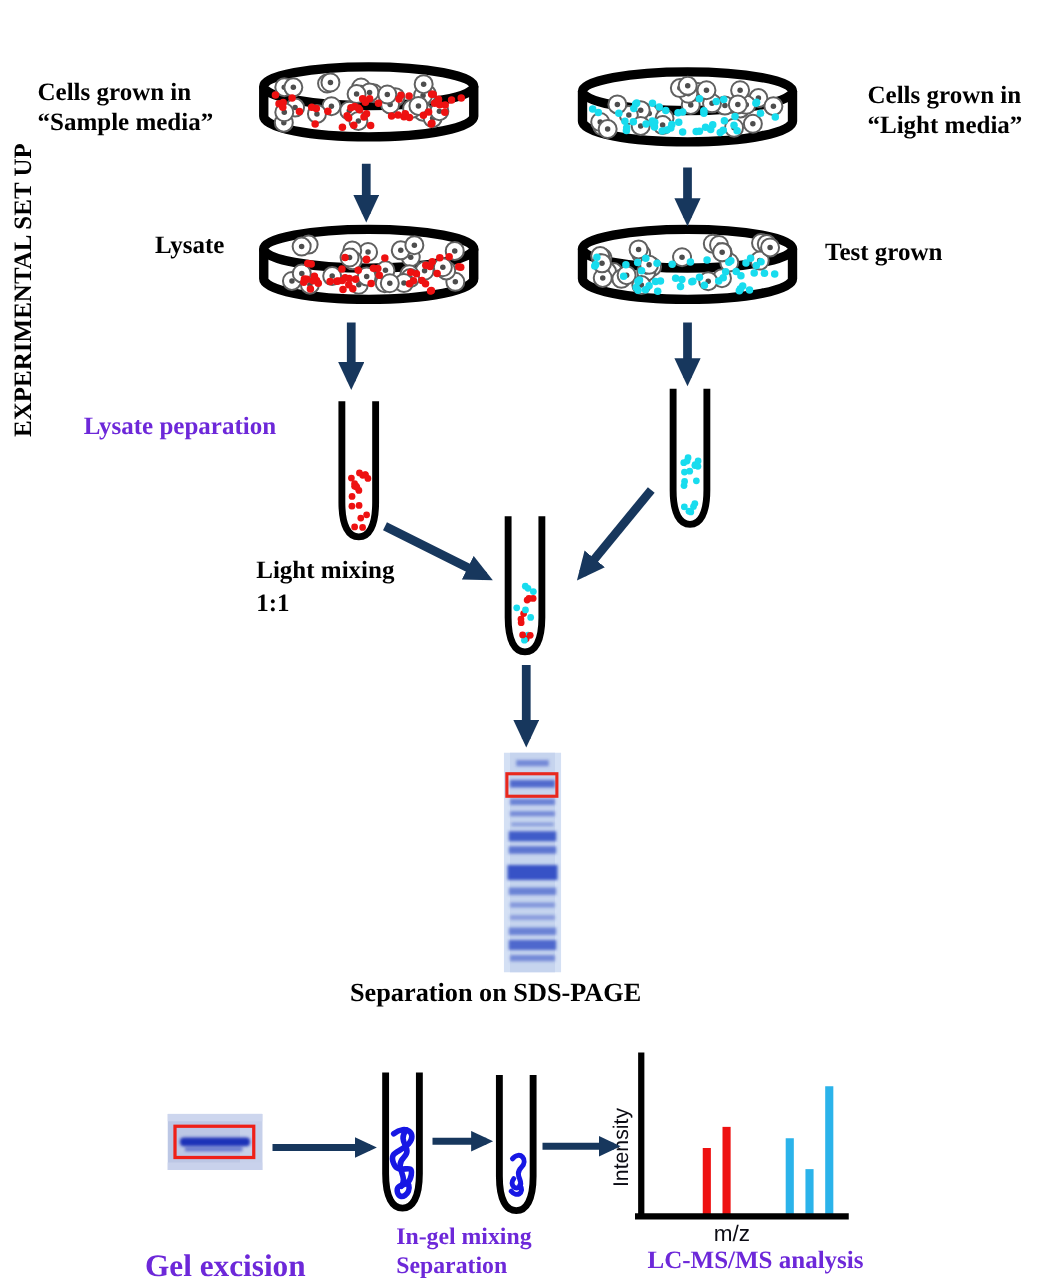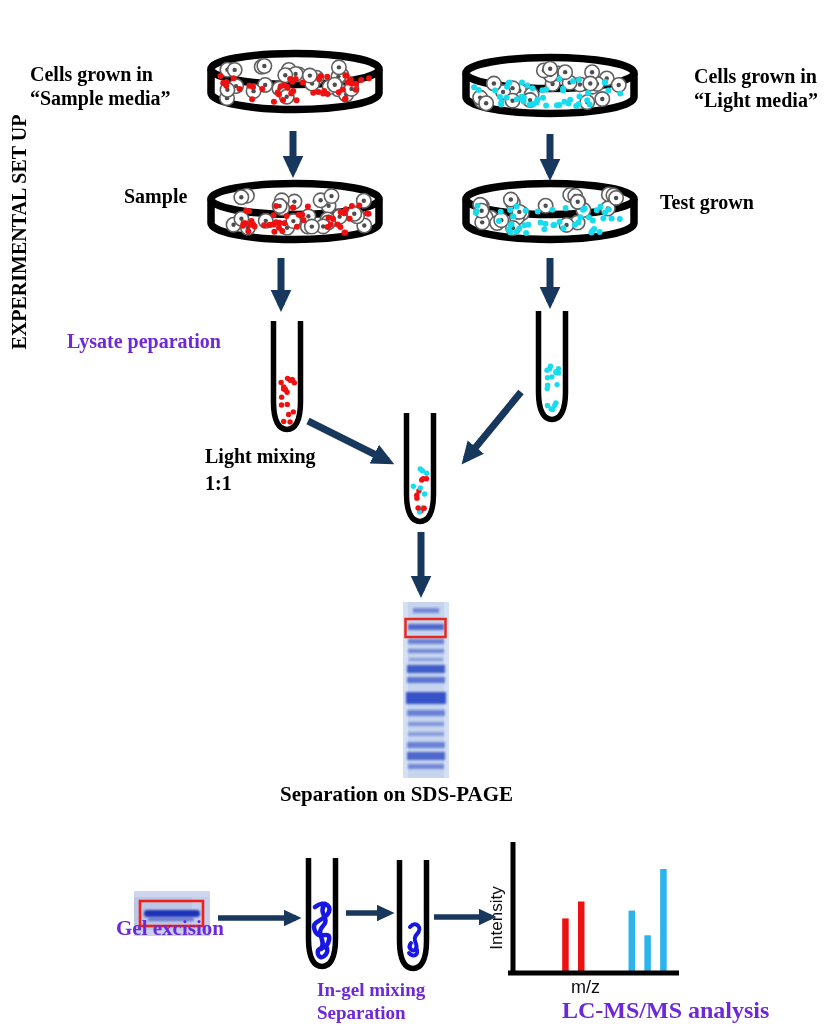--- a/index.html
+++ b/index.html
@@ -430,21 +430,21 @@
       <circle cx="50.939863204956055" cy="51.925628900527954" r="3" fill="#18dcee"></circle>
       <circle cx="122.52300906181335" cy="39.339351177215576" r="3" fill="#18dcee"></circle>
       <circle cx="58.40324401855469" cy="53.86702764034271" r="3" fill="#18dcee"></circle>
       <circle cx="105.53477764129639" cy="50.17055368423462" r="3" fill="#18dcee"></circle>
       <circle cx="133.48228073120117" cy="54.60925340652466" r="3" fill="#18dcee"></circle>
       <circle cx="150.82814407348633" cy="31.448579788208008" r="3" fill="#18dcee"></circle>
       <circle cx="52.45511817932129" cy="54.22217011451721" r="3" fill="#18dcee"></circle>
       <circle cx="58.61595416069031" cy="28.57385778427124" r="3" fill="#18dcee"></circle>
     </svg>
 
-  <div class="lbl" style="left:124px;top:185px;font-size:20px;">Sample</div>
+  <div class="lbl" style="left:124px;top:185px;font-size:20px;">Lysate</div>
   <div class="lbl" style="left:660px;top:191px;font-size:20px;">Test grown</div>
 
   <div class="lbl navy" style="left:67px;top:330px;font-size:20px;">Lysate peparation</div>
 
   <div class="lbl" style="left:205px;top:443px;font-size:20px;line-height:27px;">
     <span>Light mixing</span><br>
     <span>1:1</span>
   </div>
 
   <svg id="tube-red" class="abs" style="left:268px;top:318px;" width="38" height="118" viewBox="0 0 38 118">
@@ -543,21 +543,21 @@
     <rect x="58" y="0" width="18" height="45" fill="#c6d0ea"></rect>
     <rect x="0" y="0" width="76" height="6" fill="#cdd6ee"></rect>
     <rect x="0" y="39" width="76" height="6" fill="#c9d2ec"></rect>
     <g filter="url(#gblur)">
       <rect x="10" y="19" width="56" height="7" rx="3" fill="#1f33b8"></rect>
       <rect x="14" y="27" width="46" height="3" fill="#3a4ec2" opacity="0.7"></rect>
     </g>
     <rect x="6" y="10" width="63" height="25" fill="none" stroke="#ef2018" stroke-width="2.6"></rect>
   </svg>
 
-  <div class="lbl navy" style="left:116px;top:916px;font-size:21px;">Gel excision</div>
+  <div class="lbl navy" style="left:116px;top:1000px;font-size:25px;">Gel excision</div>
 
   <svg class="abs" style="left:303px;top:855px;" width="38" height="118" viewBox="0 0 38 118">
     <path d="M 5.5,3 L 5.5,84 C 5.5,103 11,111.5 19,111.5 C 27,111.5 32.5,103 32.5,84 L 32.5,3" fill="#ffffff" stroke="#000" stroke-width="5.5"></path>
     <g stroke="#1717e4" stroke-width="4.5" fill="none" stroke-linecap="round">
       <path d="M 12,52 C 22,44 31,52 24,60 C 16,68 8,66 12,76 C 16,86 28,74 26,85 C 24,97 13,90 15,99 C 17,106 26,100 24,93"></path>
       <path d="M 22,49 C 14,59 28,63 20,71 C 12,79 24,86 18,94"></path>
     </g>
   </svg>
   <svg class="abs" style="left:394px;top:857px;" width="38" height="118" viewBox="0 0 38 118">
     <path d="M 5.5,3 L 5.5,84 C 5.5,103 11,111.5 19,111.5 C 27,111.5 32.5,103 32.5,84 L 32.5,3" fill="#ffffff" stroke="#000" stroke-width="5.5"></path>
@@ -578,21 +578,21 @@
         <rect x="90" y="61.5" width="6.5" height="71.5" fill="#ee1111"></rect>
         <rect x="140.56" y="70.6" width="6.5" height="62.4" fill="#2bb3ea"></rect>
         <rect x="156.36" y="95.30000000000001" width="6.5" height="37.699999999999996" fill="#2bb3ea"></rect>
         <rect x="172.16000000000003" y="29" width="6.5" height="104" fill="#2bb3ea"></rect>
       </g>
     <line x1="25" y1="2" x2="25" y2="135" stroke="#000" stroke-width="5"></line>
     <line x1="20" y1="133" x2="191" y2="133" stroke="#000" stroke-width="5"></line>
   </svg>
   <div class="lbl sans" style="left:442px;top:908px;width:110px;text-align:center;font-size:17px;transform:rotate(-90deg);">Intensity</div>
   <div class="lbl sans" style="left:571px;top:977px;width:60px;text-align:left;font-size:18px;">m/z</div>
-  <div class="lbl navy" style="left:518px;top:997px;font-size:24px;margin-left:44px;">LC-MS/MS analysis</div>
+  <div class="lbl navy" style="left:518px;top:997px;font-size:20px;">LC-MS/MS analysis</div>
 
   <svg class="abs" style="left:0;top:0;pointer-events:none;" width="836" height="1030" viewBox="0 0 836 1030">
     <defs>
       <marker id="ah" markerWidth="4" markerHeight="3.2" refX="2.2" refY="1.5" orient="auto" markerUnits="strokeWidth">
         <path d="M0,0 L3.2,1.5 L0,3 Z" fill="#17375d"></path>
       </marker>
     </defs>
     <g stroke="#17375d" stroke-width="7" fill="none">
       <line x1="293" y1="131" x2="293" y2="171" marker-end="url(#ah)"></line>
       <line x1="550" y1="134" x2="550" y2="174" marker-end="url(#ah)"></line>

